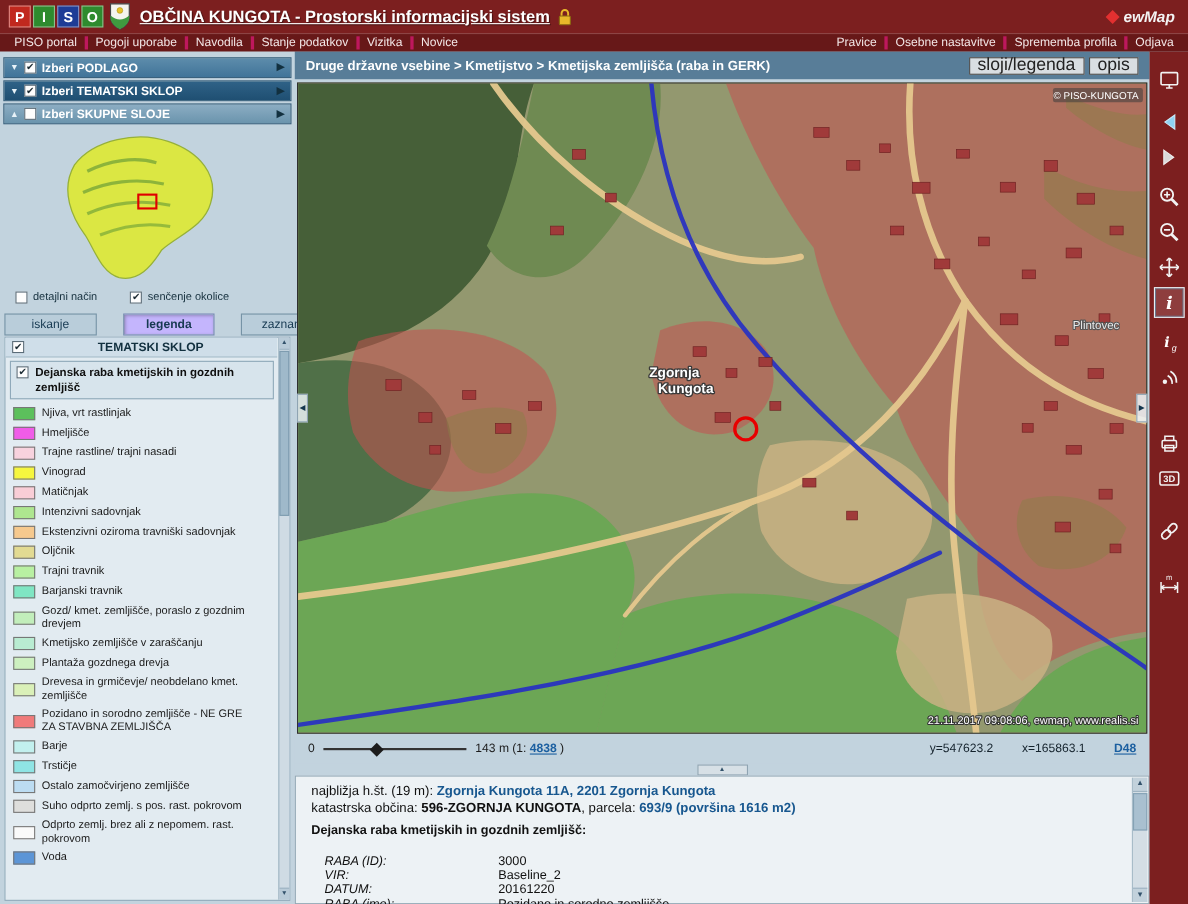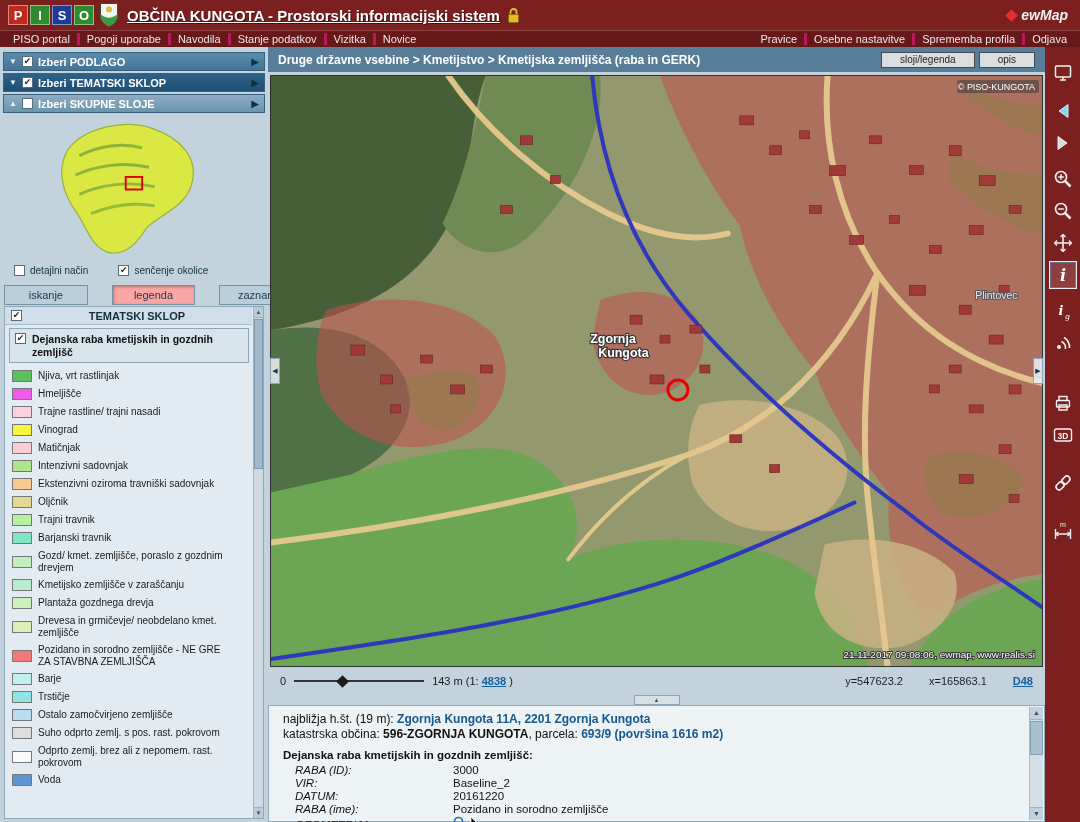--- a/index.html
+++ b/index.html
@@ -33,39 +33,39 @@
   .panel-tri{font-size:8px;color:#e8f2f8;line-height:1;}
   .panel-go{margin-left:auto;color:#12303f;font-size:10px;line-height:1;}
   .cb{width:11px;height:11px;background:#fdfdfd;border:1px solid #5a6c78;display:inline-flex;align-items:center;justify-content:center;flex:none;cursor:pointer;}
   .cb-mark{display:none;font-size:9px;line-height:1;color:#1c2b33;font-weight:bold;}
   .cb.checked .cb-mark{display:inline;}
   #ovmap{position:absolute;left:30px;top:70px;width:205px;height:145px;cursor:pointer;}
   #opts{position:absolute;left:14px;top:218px;width:244px;display:flex;gap:30px;font-size:10px;color:#16303e;align-items:center;}
   .opt{display:flex;gap:5px;align-items:center;}
   #tabs{position:absolute;left:4px;top:238px;width:299px;display:flex;gap:24px;}
   .tab{flex:1;height:20px;display:flex;align-items:center;justify-content:center;font-size:11px;color:#173a52;background:#b9cdda;border:1px solid #7693a6;cursor:pointer;}
-  .tab.checked{background:#fca5a5;font-weight:normal;box-shadow:inset 1px 1px 3px rgba(0,0,0,.28);}
+  .tab.checked{background:#c4b5fd;font-weight:bold;box-shadow:inset 1px 1px 3px rgba(0,0,0,.28);}
   #legend{position:absolute;left:4px;top:259px;width:260px;height:513px;background:#e2ebf1;border:1px solid #8fa9ba;}
   .legend-header{position:absolute;left:0;top:0;right:11px;height:18px;display:flex;align-items:center;gap:6px;padding:0 6px;background:#cfdee9;border-bottom:1px solid #aabfcc;}
   .legend-header-label{font-size:11px;font-weight:bold;color:#12303f;margin:0 auto;}
   .legend-group{position:absolute;left:4px;top:21px;right:14px;display:flex;gap:6px;padding:4px 5px;border:1px solid #8fa9ba;background:#d7e4ec;font-size:10.5px;font-weight:bold;color:#101010;line-height:12.5px;}
   #legend-list{position:absolute;left:5px;top:60px;right:13px;bottom:2px;overflow:hidden;}
   .legend-item{display:flex;align-items:center;gap:6px;padding:3px 2px;}
   .swatch{width:20px;height:12px;border:1px solid #777;flex:none;margin-top:0;}
   .legend-label{font-size:10px;line-height:11.5px;color:#1a1a1a;max-width:195px;}
   .vscroll{position:absolute;right:0;top:0;bottom:0;width:10px;background:#cfdbe4;border-left:1px solid #9fb4c2;}
   .sb-btn{height:11px;font-size:6px;display:flex;align-items:center;justify-content:center;color:#33526b;background:#b9cbd8;border-bottom:1px solid #9fb4c2;cursor:pointer;}
   .sb-btn.bottom{position:absolute;bottom:0;left:0;right:0;border-top:1px solid #9fb4c2;border-bottom:none;}
   .sb-thumb{position:absolute;top:12px;left:0;right:0;height:150px;background:#9fb9ca;border:1px solid #7e9cb0;cursor:pointer;}
 
   
   #breadcrumb{position:absolute;left:268px;top:47px;width:777px;height:25px;background:#587d98;display:flex;align-items:center;padding:0 10px;}
   .bc-text{color:#fff;font-weight:bold;font-size:12px;white-space:nowrap;}
   .bc-buttons{margin-left:auto;display:flex;gap:4px;}
-  .bc-btn{font-size:10px;background:#d9dee2;border:1px solid #4a4a4a;color:#222;padding:1px 18px;cursor:pointer;line-height:12px;}
+  .bc-btn{font-size:16px;background:#d9dee2;border:1px solid #4a4a4a;color:#222;padding:1px 7px;cursor:pointer;line-height:12px;}
 
   
   #mapframe{position:absolute;left:270px;top:75px;width:773px;height:592px;border:1px solid #2f2f2f;background:#93986f;cursor:crosshair;}
   #mapsvg{width:100%;height:100%;display:block;}
   .pan-strip{position:absolute;width:10px;height:26px;background:rgba(235,242,247,.85);border:1px solid #8fa4b2;color:#14364e;font-size:7px;display:flex;align-items:center;justify-content:center;cursor:pointer;}
   #pan-left{left:270px;top:358px;}
   #pan-right{left:1033px;top:358px;}
 
   
   #scaleband{position:absolute;left:268px;top:668px;width:777px;height:26px;display:flex;align-items:center;padding:0 12px;font-size:11px;color:#1a1a1a;background:#c2d3de;}
@@ -75,21 +75,21 @@
   .blue-link{color:#1b5fa0;font-weight:bold;text-decoration:underline;cursor:pointer;}
   .coords{margin-left:auto;display:flex;gap:26px;align-items:center;}
   .coord{color:#14222c;}
 
   
   #collapse-strip{position:absolute;left:268px;top:694px;width:777px;height:11px;display:flex;align-items:center;justify-content:center;background:#c2d3de;}
   .collapse-btn{width:46px;height:10px;background:#d7e0e6;border:1px solid #8fa4b2;font-size:6px;color:#33526b;display:flex;align-items:center;justify-content:center;cursor:pointer;}
   #infopanel{position:absolute;left:268px;top:705px;width:777px;height:117px;background:#edf2f5;border:1px solid #93a9b6;padding:6px 22px 4px 14px;font-size:12px;color:#111;line-height:14.5px;}
   .ip-link{color:#17578f;font-weight:bold;cursor:pointer;}
   .ip-strong{font-weight:bold;}
-  .ip-section{font-weight:bold;margin-top:7px;margin-bottom:1px;font-size:11.5px;}
+  .ip-section{font-weight:bold;margin-top:7px;margin-bottom:14px;font-size:11.5px;}
   .ip-row{display:flex;line-height:13px;font-size:11.5px;align-items:center;}
   .ip-label{font-style:italic;width:170px;padding-left:12px;flex:none;}
   .ip-value{}
   .geom-icons{display:flex;align-items:flex-start;gap:3px;}
   #ip-scroll{position:absolute;right:1px;top:1px;bottom:1px;width:14px;background:#d4dee5;border-left:1px solid #a8bcc8;}
   #ip-scroll .sb-btn{height:13px;font-size:7px;background:#c2d1db;}
   #ip-scroll .sb-thumb{top:14px;height:34px;background:#a9c0d0;border:1px solid #85a2b5;}
 
   
   #toolbar{position:absolute;left:1045px;top:47px;width:35px;height:775px;background:#7c1f1f;display:flex;flex-direction:column;align-items:center;padding-top:8px;}

